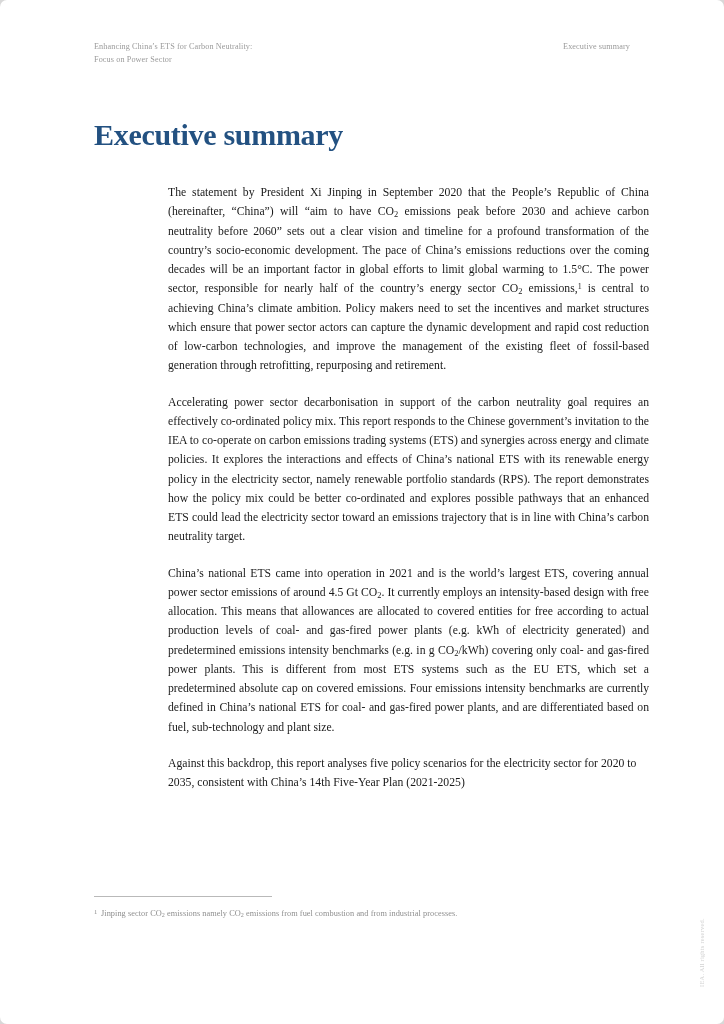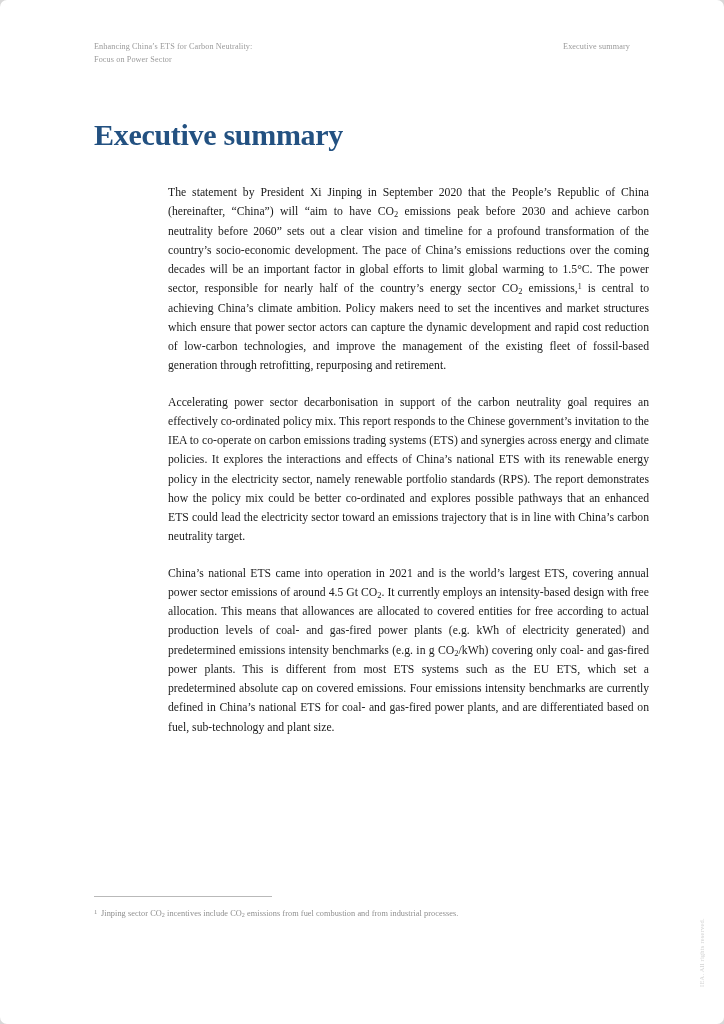--- a/index.html
+++ b/index.html
@@ -170,26 +170,27 @@
   <h1 class="chapter-title">Executive summary</h1>
 
   <div class="body-column">
 
     <p><span>The statement by President Xi Jinping in September 2020 that the People’s Republic of China (hereinafter, “China”) will “aim to have CO</span><sub>2</sub><span> emissions peak before 2030 and achieve carbon neutrality before 2060” sets out a clear vision and timeline for a profound transformation of the country’s socio-economic development. The pace of China’s emissions reductions over the coming decades will be an important factor in global efforts to limit global warming to 1.5°C. The power sector, responsible for nearly half of the country’s energy sector CO</span><sub>2</sub><span> emissions,</span><sup>1</sup><span> is central to achieving China’s climate ambition. Policy makers need to set the incentives and market structures which ensure that power sector actors can capture the dynamic development and rapid cost reduction of low-carbon technologies, and improve the management of the existing fleet of fossil-based generation through retrofitting, repurposing and retirement.</span></p>
 
     <p>Accelerating power sector decarbonisation in support of the carbon neutrality goal requires an effectively co-ordinated policy mix. This report responds to the Chinese government’s invitation to the IEA to co-operate on carbon emissions trading systems (ETS) and synergies across energy and climate policies. It explores the interactions and effects of China’s national ETS with its renewable energy policy in the electricity sector, namely renewable portfolio standards (RPS). The report demonstrates how the policy mix could be better co-ordinated and explores possible pathways that an enhanced ETS could lead the electricity sector toward an emissions trajectory that is in line with China’s carbon neutrality target.</p>
 
     <p><span>China’s national ETS came into operation in 2021 and is the world’s largest ETS, covering annual power sector emissions of around 4.5 Gt CO</span><sub>2</sub><span>. It currently employs an intensity-based design with free allocation. This means that allowances are allocated to covered entities for free according to actual production levels of coal- and gas-fired power plants (e.g. kWh of electricity generated) and predetermined emissions intensity benchmarks (e.g. in g CO</span><sub>2</sub><span>/kWh) covering only coal- and gas-fired power plants. This is different from most ETS systems such as the EU ETS, which set a predetermined absolute cap on covered emissions. Four emissions intensity benchmarks are currently defined in China’s national ETS for coal- and gas-fired power plants, and are differentiated based on fuel, sub-technology and plant size.</span></p>
 
+    <p class="last-para">Against this backdrop, this report analyses five policy scenarios for the electricity sector for 2020 to 2035, consistent with China’s 14th Five-Year Plan (2021-2025)</p>
 
   </div>
 
   <div class="footnote-area">
     <div class="footnote-rule"></div>
-    <div class="footnote-text"><sup>1</sup><span> Jinping sector CO</span><sub>2</sub><span> incentives include CO</span><sub>2</sub><span> emissions from fuel combustion and from industrial processes.</span></div>
+    <div class="footnote-text"><sup>1</sup><span> Jinping sector CO</span><sub>2</sub><span> emissions namely CO</span><sub>2</sub><span> emissions from fuel combustion and from industrial processes.</span></div>
   </div>
 
 
   <div class="side-copyright">
     <span>IEA. All rights reserved.</span>
   </div>
 
 </div>
 
 </body></html>

